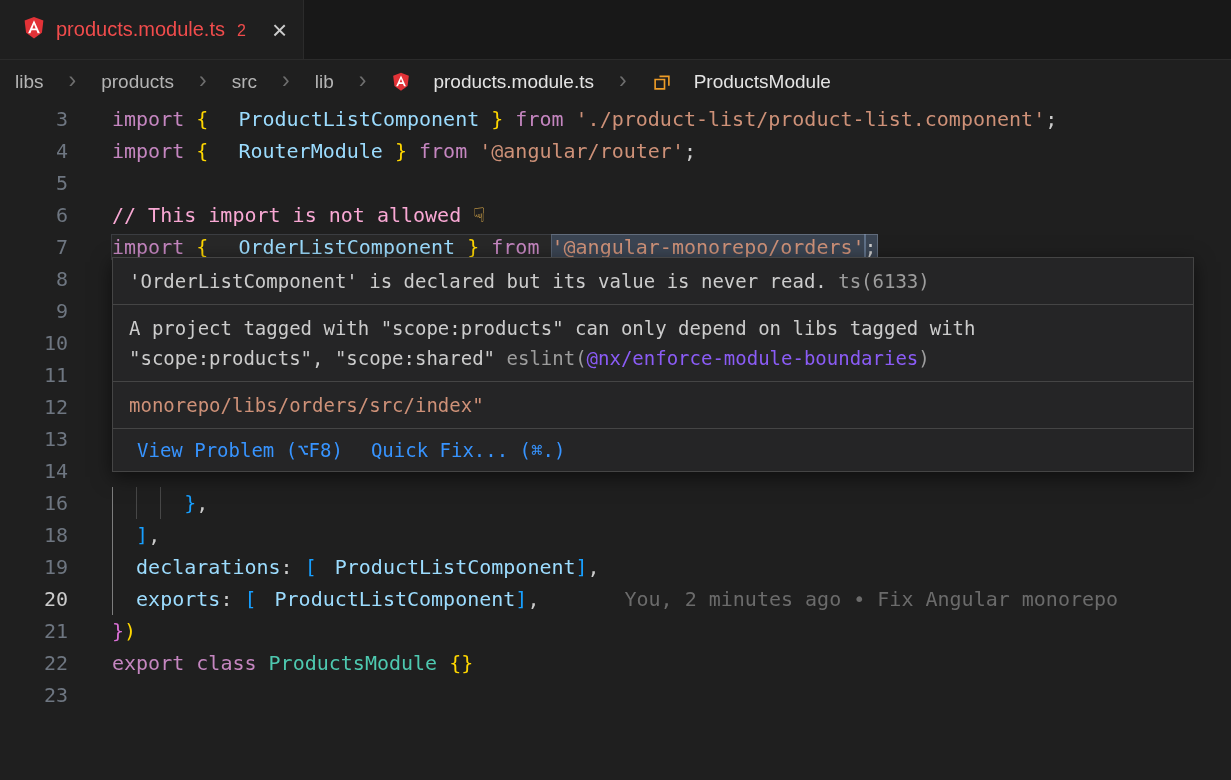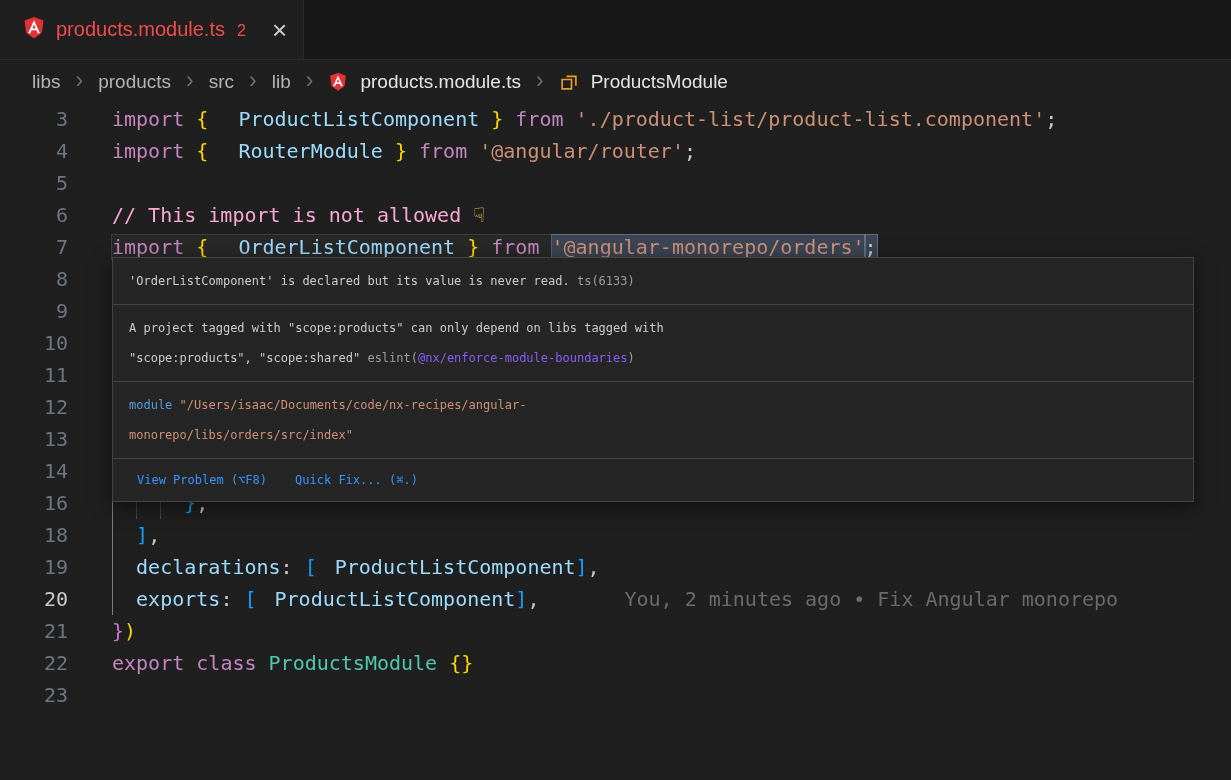--- a/index.html
+++ b/index.html
@@ -22,21 +22,21 @@
     border-right:1px solid #2b2b2b; cursor:pointer;
   }
   .tab .filename { color:#f14c4c; font-size:20px; }
   .tab .badge { color:#f14c4c; font-size:16px; margin-left:2px; margin-top:3px; }
   .tab .close { color:#cccccc; font-size:26px; line-height:26px; margin-left:16px; }
   .tab-filler { flex:1; background:#181818; }
 
   
   .breadcrumbs {
     height:43px; display:flex; align-items:center;
-    padding-left:32px; gap:14px; background:#1f1f1f;
+    padding-left:15px; gap:24px; background:#1f1f1f;
     font-size:19px; color:#b4b4b4;
   }
   .breadcrumbs .sep { color:#6e6e6e; font-size:23px; margin:0 1px 3px 1px; }
   .breadcrumbs .crumb { cursor:pointer; }
   .breadcrumbs .crumb.bright { color:#e4e4e4; }
   .breadcrumbs .bc-icon { display:flex; align-items:center; margin-right:-2px; }
 
   
   .editor {
     position:relative;
@@ -80,21 +80,21 @@
   .sel {
     background:rgba(82,104,136,0.45);
     outline:1px solid rgba(140,165,200,0.45);
   }
 
   
   .hover {
     position:absolute; left:112px; top:154px; width:1082px; z-index:10;
     background:#252526; border:1px solid #454545;
     box-shadow:0 5px 18px rgba(0,0,0,0.55);
-    font-size:12px; line-height:30px; color:#cccccc;
+    font-size:19px; line-height:30px; color:#cccccc;
   }
   .hover .sec { padding:8px 16px; border-bottom:1px solid #454545; }
   .hover .dim { color:#9d9d9d; }
   .hover .lnk { color:#8b5cf6; cursor:pointer; }
   .hover .kwd { color:#569cd6; }
   .hover .pth { color:#ce9178; }
   .hover .actions { display:flex; gap:28px; padding:6px 24px; border-bottom:none; }
   .hover .action { color:#3794ff; cursor:pointer; }
 </style>
 </head>
@@ -171,24 +171,20 @@
     </div>
     <div class="sec">
       <div>A project tagged with "scope:products" can only depend on libs tagged with</div>
       <div>
         <span>"scope:products", "scope:shared"</span>
         <span class="dim">eslint(</span><span class="lnk">@nx/enforce-module-boundaries</span><span class="dim">)</span>
       </div>
     </div>
     <div class="sec">
       <div>
-        <span class="kwd">module</span>
-        <span class="pth">"/Users/isaac/Documents/code/nx-recipes/angular-</span>
-      </div>
-      <div>
         <span class="pth">monorepo/libs/orders/src/index"</span>
       </div>
     </div>
     <div class="sec actions">
       <span class="action">View Problem (⌥F8)</span>
       <span class="action">Quick Fix... (⌘.)</span>
     </div>
   </div>
 </div>
 

